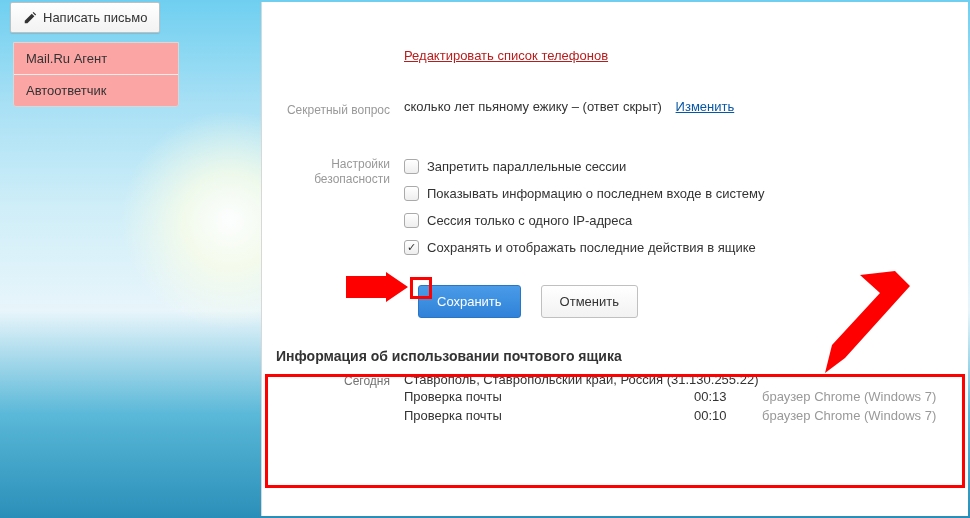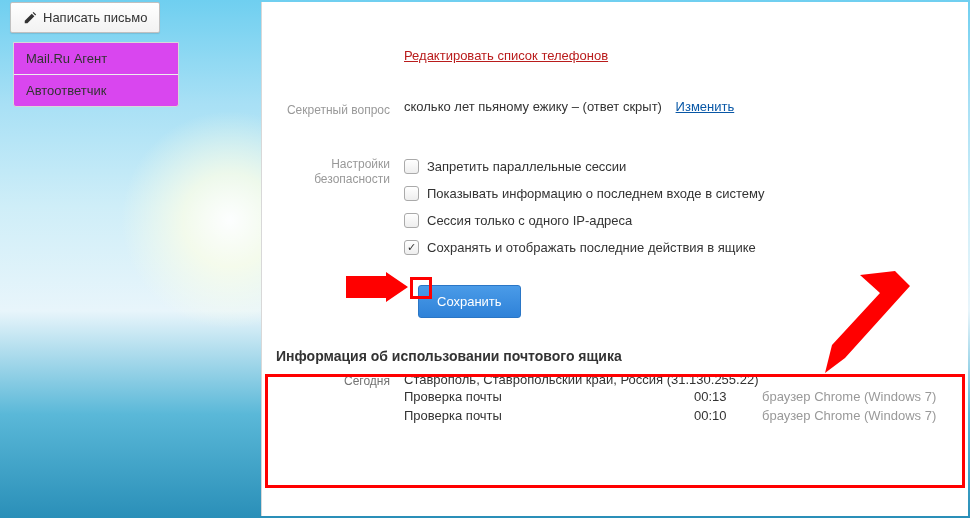--- a/index.html
+++ b/index.html
@@ -42,21 +42,21 @@
   align-items: center;
   gap: 6px;
   box-shadow: 0 1px 1px rgba(0,0,0,0.1);
   justify-content: center;
 }
 .compose-icon { width: 14px; height: 14px; }
 .sidebar {
   position: absolute;
   top: 42px; left: 13px;
   width: 166px;
-  background: #d946ef;
+  background: #fca5a5;
   border: 1px solid #d8d8d8;
   border-radius: 0 0 3px 3px;
 }
 .sidebar-item {
   padding: 8px 12px;
   font-size: 13px;
   color: #333;
   cursor: pointer;
 }
 .sidebar-item + .sidebar-item { border-top: 1px solid #eee; }
@@ -209,20 +209,21 @@
         </div>
         <div class="chk-row">
           <span class="chk checked"></span>
           <span>Сохранять и отображать последние действия в ящике</span>
         </div>
       </div>
     </div>
 
     <div class="actions">
       <button class="btn-primary">Сохранить</button>
+      <button class="btn-secondary">Отменить</button>
     </div>
 
     <div class="info-box">
       <div class="info-title">Информация об использовании почтового ящика</div>
       <div class="info-row">
         <div class="info-label">Сегодня</div>
         <div class="info-body">
           <div>Ставрополь, Ставропольский край, Россия (31.130.255.22)</div>
           <div class="log-row">
             <span class="log-action">Проверка почты</span>

